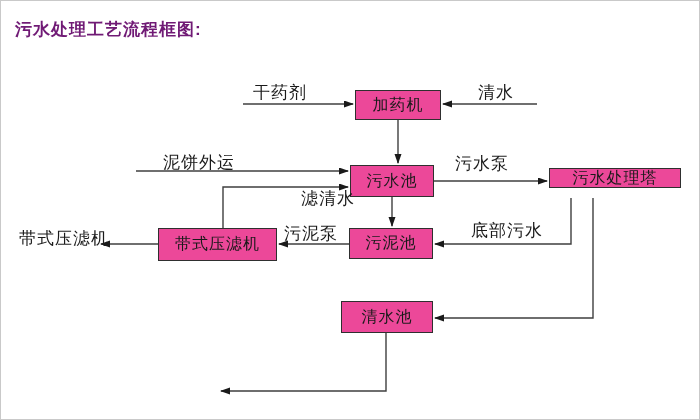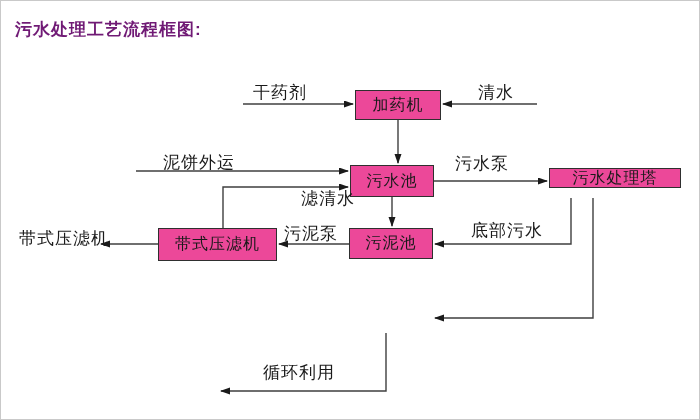--- a/index.html
+++ b/index.html
@@ -76,24 +76,24 @@
       <path d="M592,197 V317 H434" marker-end="url(#arw)"></path>
       <path d="M385,332 V390 H220" marker-end="url(#arw)"></path>
     </g>
   </svg>
 
   <div class="node" id="n-dosing">加药机</div>
   <div class="node" id="n-sewage-pool">污水池</div>
   <div class="node" id="n-tower">污水处理塔</div>
   <div class="node" id="n-sludge-pool">污泥池</div>
   <div class="node" id="n-belt-press">带式压滤机</div>
+  <div class="node" id="n-clean-pool">清水池</div>
 
   <span class="flabel" id="l-dry-agent">干药剂</span>
   <span class="flabel" id="l-clean-water">清水</span>
   <span class="flabel" id="l-sand-sewage">泥饼外运</span>
   <span class="flabel" id="l-filtered">滤清水</span>
   <span class="flabel" id="l-sewage-pump">污水泵</span>
   <span class="flabel" id="l-sludge-pump">污泥泵</span>
   <span class="flabel" id="l-bottom-sew">底部污水</span>
   <span class="flabel" id="l-mud-cake">带式压滤机</span>
-  <span class="flabel" id="l-recycle">循环利用</span>
 
 </div>
 
 </body></html>

